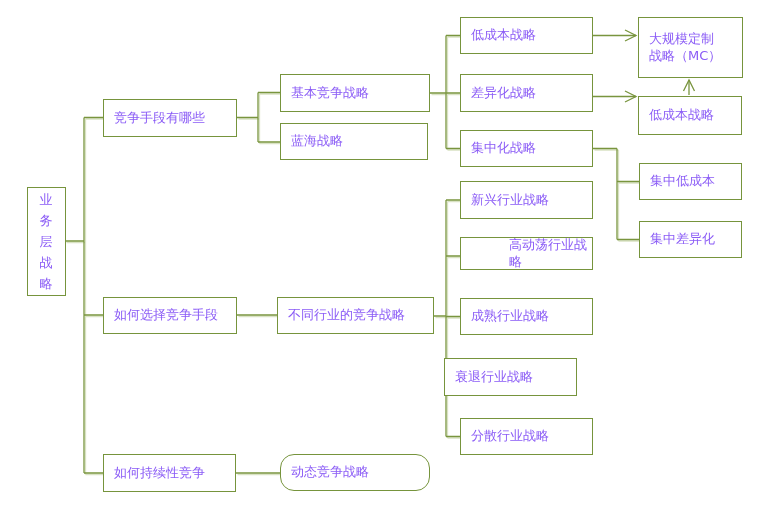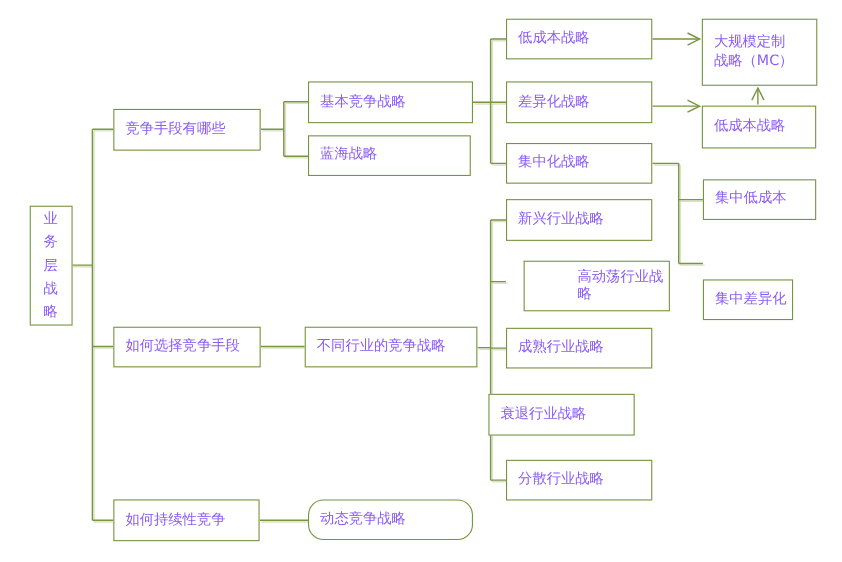--- a/index.html
+++ b/index.html
@@ -117,21 +117,21 @@
   <div class="node" style="left:460px; top:74px; width:133px; height:38px;">
     <span>差异化战略</span>
   </div>
   <div class="node" style="left:460px; top:130px; width:133px; height:37px;text-align:right;">
     <span>集中化战略</span>
   </div>
 
   <div class="node" style="left:460px; top:181px; width:133px; height:38px;">
     <span>新兴行业战略</span>
   </div>
-  <div class="node" style="left:476px; top:237px; width:133px; height:46px;padding-left:48px;">
+  <div class="node" style="left:460px; top:237px; width:133px; height:33px;padding-left:48px;">
     <span>高动荡行业战略</span>
   </div>
   <div class="node" style="left:460px; top:298px; width:133px; height:37px;">
     <span>成熟行业战略</span>
   </div>
   <div class="node" style="left:444px; top:358px; width:133px; height:38px;">
     <span>衰退行业战略</span>
   </div>
   <div class="node" style="left:460px; top:418px; width:133px; height:37px;">
     <span>分散行业战略</span>
@@ -140,17 +140,17 @@
   <div class="node" style="left:638px; top:17px; width:105px; height:61px;">
     <span>大规模定制
 战略（MC）</span>
   </div>
   <div class="node" style="left:638px; top:96px; width:104px; height:39px;">
     <span>低成本战略</span>
   </div>
   <div class="node" style="left:639px; top:163px; width:103px; height:37px;">
     <span>集中低成本</span>
   </div>
-  <div class="node" style="left:639px; top:221px; width:82px; height:37px;margin-top:33px;">
+  <div class="node" style="left:639px; top:221px; width:103px; height:37px;">
     <span>集中差异化</span>
   </div>
 
 </div>
 
 </body></html>

